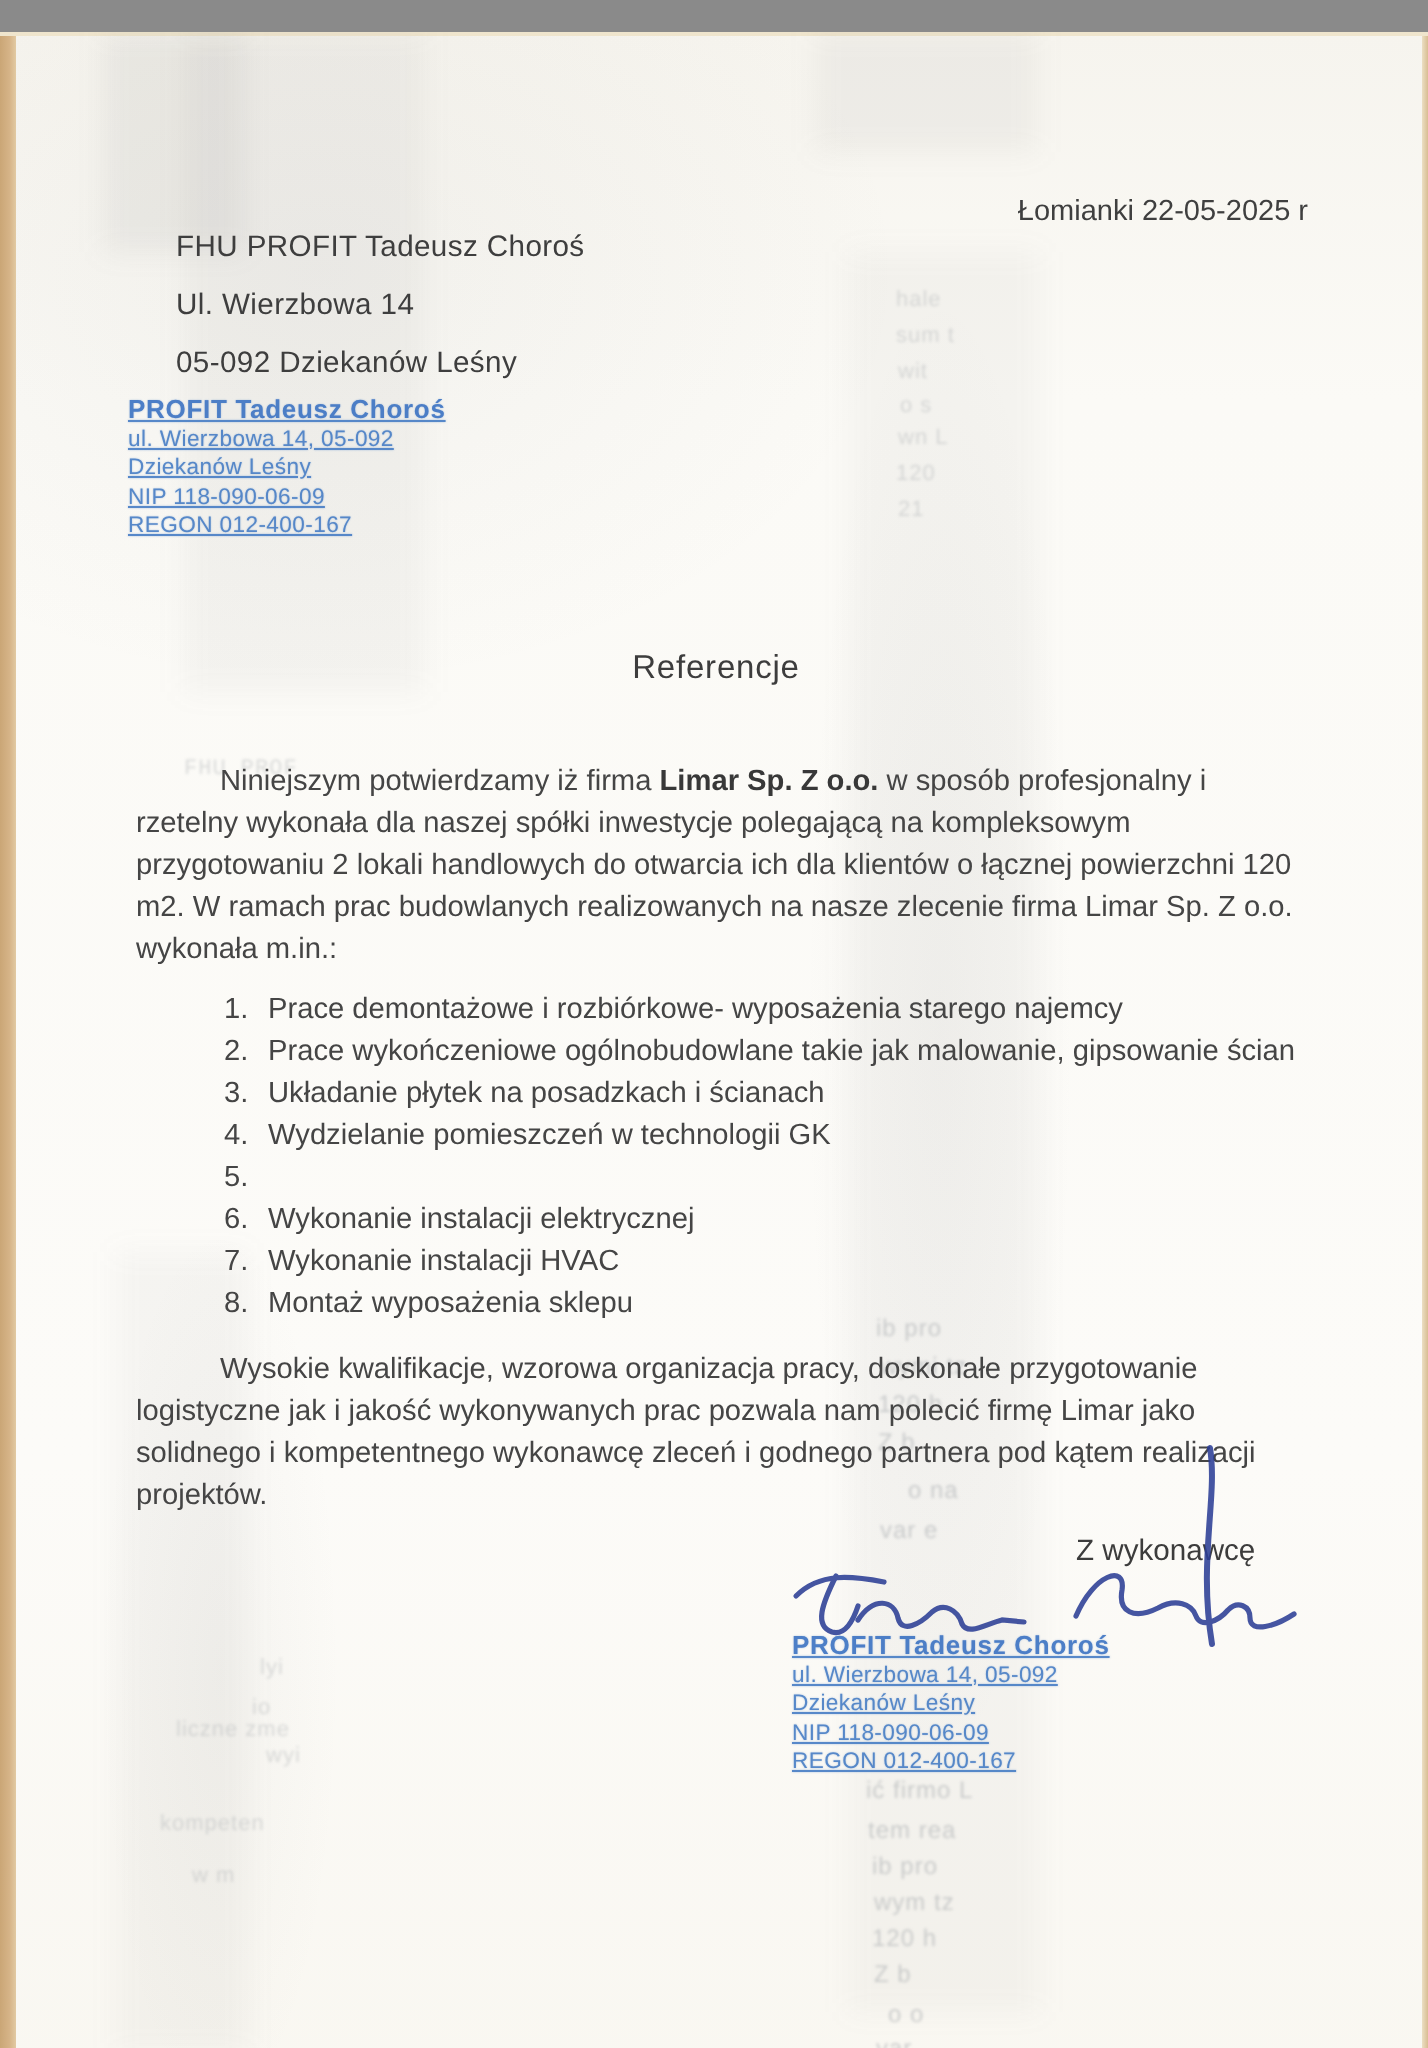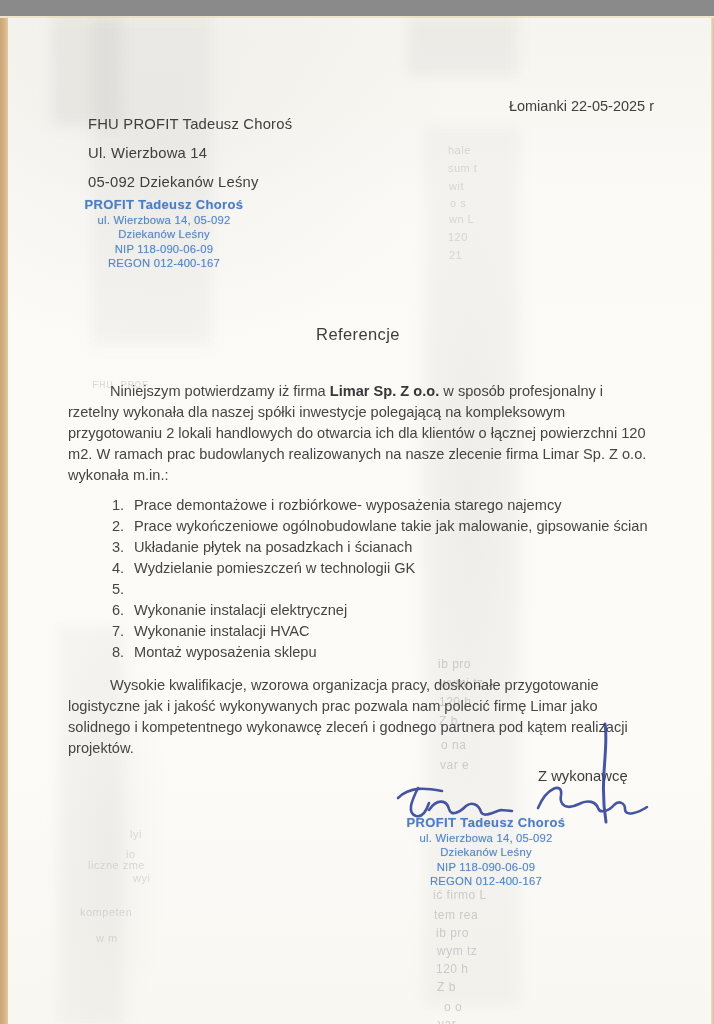--- a/index.html
+++ b/index.html
@@ -33,24 +33,24 @@
 
   .txt{position:absolute;white-space:nowrap;}
   .date-line{top:82px;right:60px;font-size:14.5px;color:#3f3f3f;}
 
   .sender{position:absolute;left:88px;top:100px;font-size:14.8px;color:#3e3e3e;}
   .sender div{margin-bottom:13px;letter-spacing:.2px;}
   .sender div:nth-child(2){margin-top:6px;}
   .sender div:nth-child(3){margin-top:5px;}
 
   .stamp{
-    position:absolute;text-align:center;
+    position:absolute;text-align:left;
     color:#4b80c6;line-height:14.5px;font-size:11.3px;
     text-shadow:0 0 1px rgba(75,128,198,.45);
-    opacity:.93;letter-spacing:.2px;
+    opacity:.93;letter-spacing:.2px;text-decoration:underline;
   }
   .stamp .stamp-name{font-weight:bold;font-size:13px;letter-spacing:.35px;color:#4076c4;}
   .stamp-top{left:64px;top:182px;width:200px;}
   .stamp-bottom{left:396px;top:800px;width:180px;}
 
   .content{position:absolute;left:68px;top:308px;width:580px;font-size:14.6px;line-height:21px;color:#454545;}
   .doc-title{text-align:center;font-size:16.5px;letter-spacing:.4px;color:#3d3d3d;margin:0 0 36px 0;font-weight:normal;}
   .para{margin:0;text-indent:42px;text-align:left;}
   .para b{color:#383838;}
   .num-list{margin:9px 0 0 0;padding:0 0 0 44px;list-style:none;}
@@ -103,21 +103,21 @@
   <span class="ghost tiny" style="left:449px;top:197px;">wn L</span>
   <span class="ghost tiny" style="left:448px;top:215px;">120</span>
   <span class="ghost tiny" style="left:449px;top:233px;">21</span>
 
   <span class="ghost tiny" style="left:92px;top:363px;font-family:Liberation Mono, monospace;">FHU PROF</span>
 
   <span class="ghost" style="left:438px;top:641px;">ib pro</span>
   <span class="ghost" style="left:440px;top:660px;">wymi tz</span>
   <span class="ghost" style="left:439px;top:679px;">120 h</span>
   <span class="ghost" style="left:439px;top:698px;">Z b</span>
-  <span class="ghost" style="left:441px;top:722px;">o na</span>
+  <span class="ghost" style="left:454px;top:722px;">o na</span>
   <span class="ghost" style="left:440px;top:742px;">var e</span>
 
   <span class="ghost" style="left:433px;top:872px;">ić firmo L</span>
   <span class="ghost" style="left:434px;top:892px;">tem rea</span>
   <span class="ghost" style="left:436px;top:910px;">ib pro</span>
   <span class="ghost" style="left:437px;top:928px;">wym tz</span>
   <span class="ghost" style="left:436px;top:946px;">120 h</span>
   <span class="ghost" style="left:437px;top:964px;">Z b</span>
   <span class="ghost" style="left:444px;top:984px;">o o</span>
   <span class="ghost" style="left:438px;top:1001px;">var</span>

